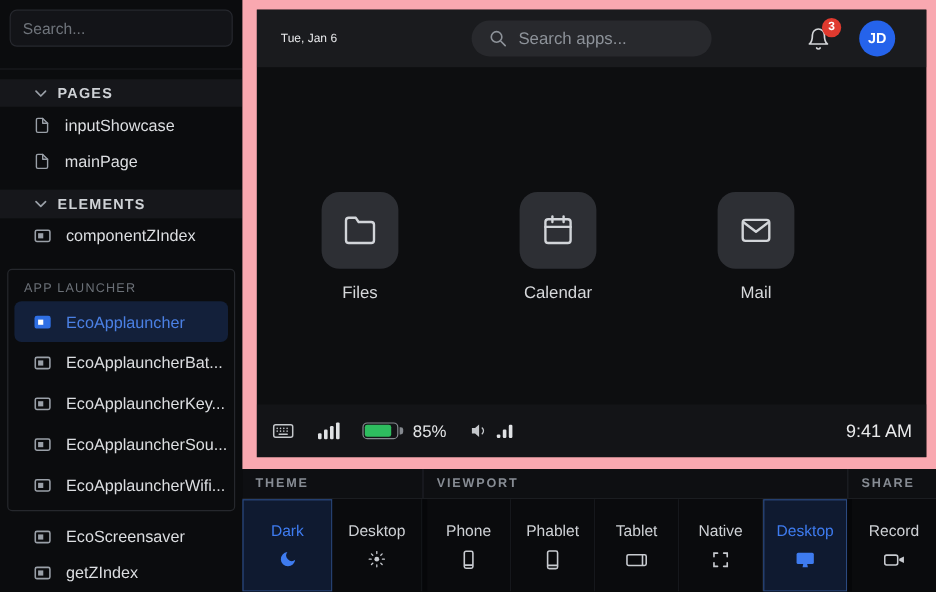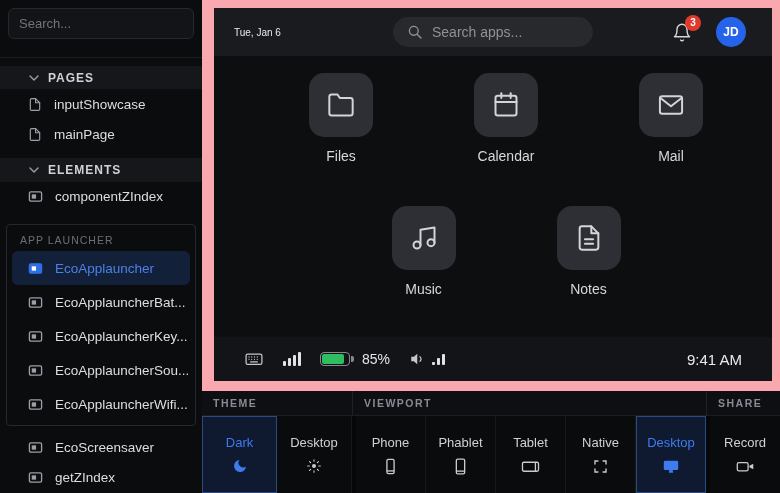--- a/index.html
+++ b/index.html
@@ -49,27 +49,27 @@
   .p-search input { background:transparent; border:none; outline:none; color:#c9ccd1; font-size:14px; width:140px; font-family:"Liberation Sans",sans-serif; }
   .p-search input::placeholder { color:#8d9299; }
   .p-top-right { margin-left:auto; display:flex; align-items:center; gap:24px; }
   .bell-wrap { position:relative; color:#d4d6d9; display:flex; cursor:pointer; }
   .badge {
     position:absolute; top:-7px; right:-9px; min-width:16px; height:16px; border-radius:8px;
     background:#e03a2f; color:#fff; font-size:10px; font-weight:bold; display:flex; align-items:center; justify-content:center; padding:0 4px;
   }
   .avatar { width:30px; height:30px; border-radius:50%; background:#2563eb; color:#fff; font-size:12px; font-weight:bold; display:flex; align-items:center; justify-content:center; cursor:pointer; }
 
-  .p-grid { flex:1; display:flex; flex-direction:column; align-items:center; padding-top:17px; gap:42px;padding-left:26px; }
+  .p-grid { flex:1; display:flex; flex-direction:row; align-items:center; padding-top:17px; gap:64px;padding-left:26px; }
   .p-row { display:flex; gap:45px; }
   .app-cell { width:120px; display:flex; flex-direction:column; align-items:center; cursor:pointer; }
   .app-tile { width:64px; height:64px; border-radius:15px; background:#2d2f34; display:flex; align-items:center; justify-content:center; color:#d2d5d9; }
   .app-label { margin-top:11px; font-size:14px; color:#d6d8db; }
 
-  .p-statusbar { height:44px; flex:none; background:#131417; display:flex; align-items:center; padding:0 30px; gap:19px; color:#d5d7da; }
+  .p-statusbar { height:44px; flex:none; background:#131417; display:flex; align-items:center; padding:0 12px; gap:19px; color:#d5d7da; }
   .bars { display:flex; align-items:flex-end; gap:2px; }
   .bars i { display:block; width:3px; background:#e0e2e5; border-radius:1px; }
   .battery-wrap { display:flex; align-items:center; gap:8px; }
   .battery { width:30px; height:14px; border:1px solid #85898f; border-radius:4px; padding:1px; display:flex; }
   .battery-fill { width:85%; height:100%; background:#2ebd5f; border-radius:2px; }
   .battery-nub { width:3px; height:6px; background:#85898f; border-radius:0 2px 2px 0; margin-left:1px; align-self:center; }
   .pct { font-size:14px; color:#e3e5e7; }
   .vol-wrap { display:flex; align-items:center; gap:5px; }
   .p-time { margin-left:auto; font-size:15px; color:#e9eaec; }
 

